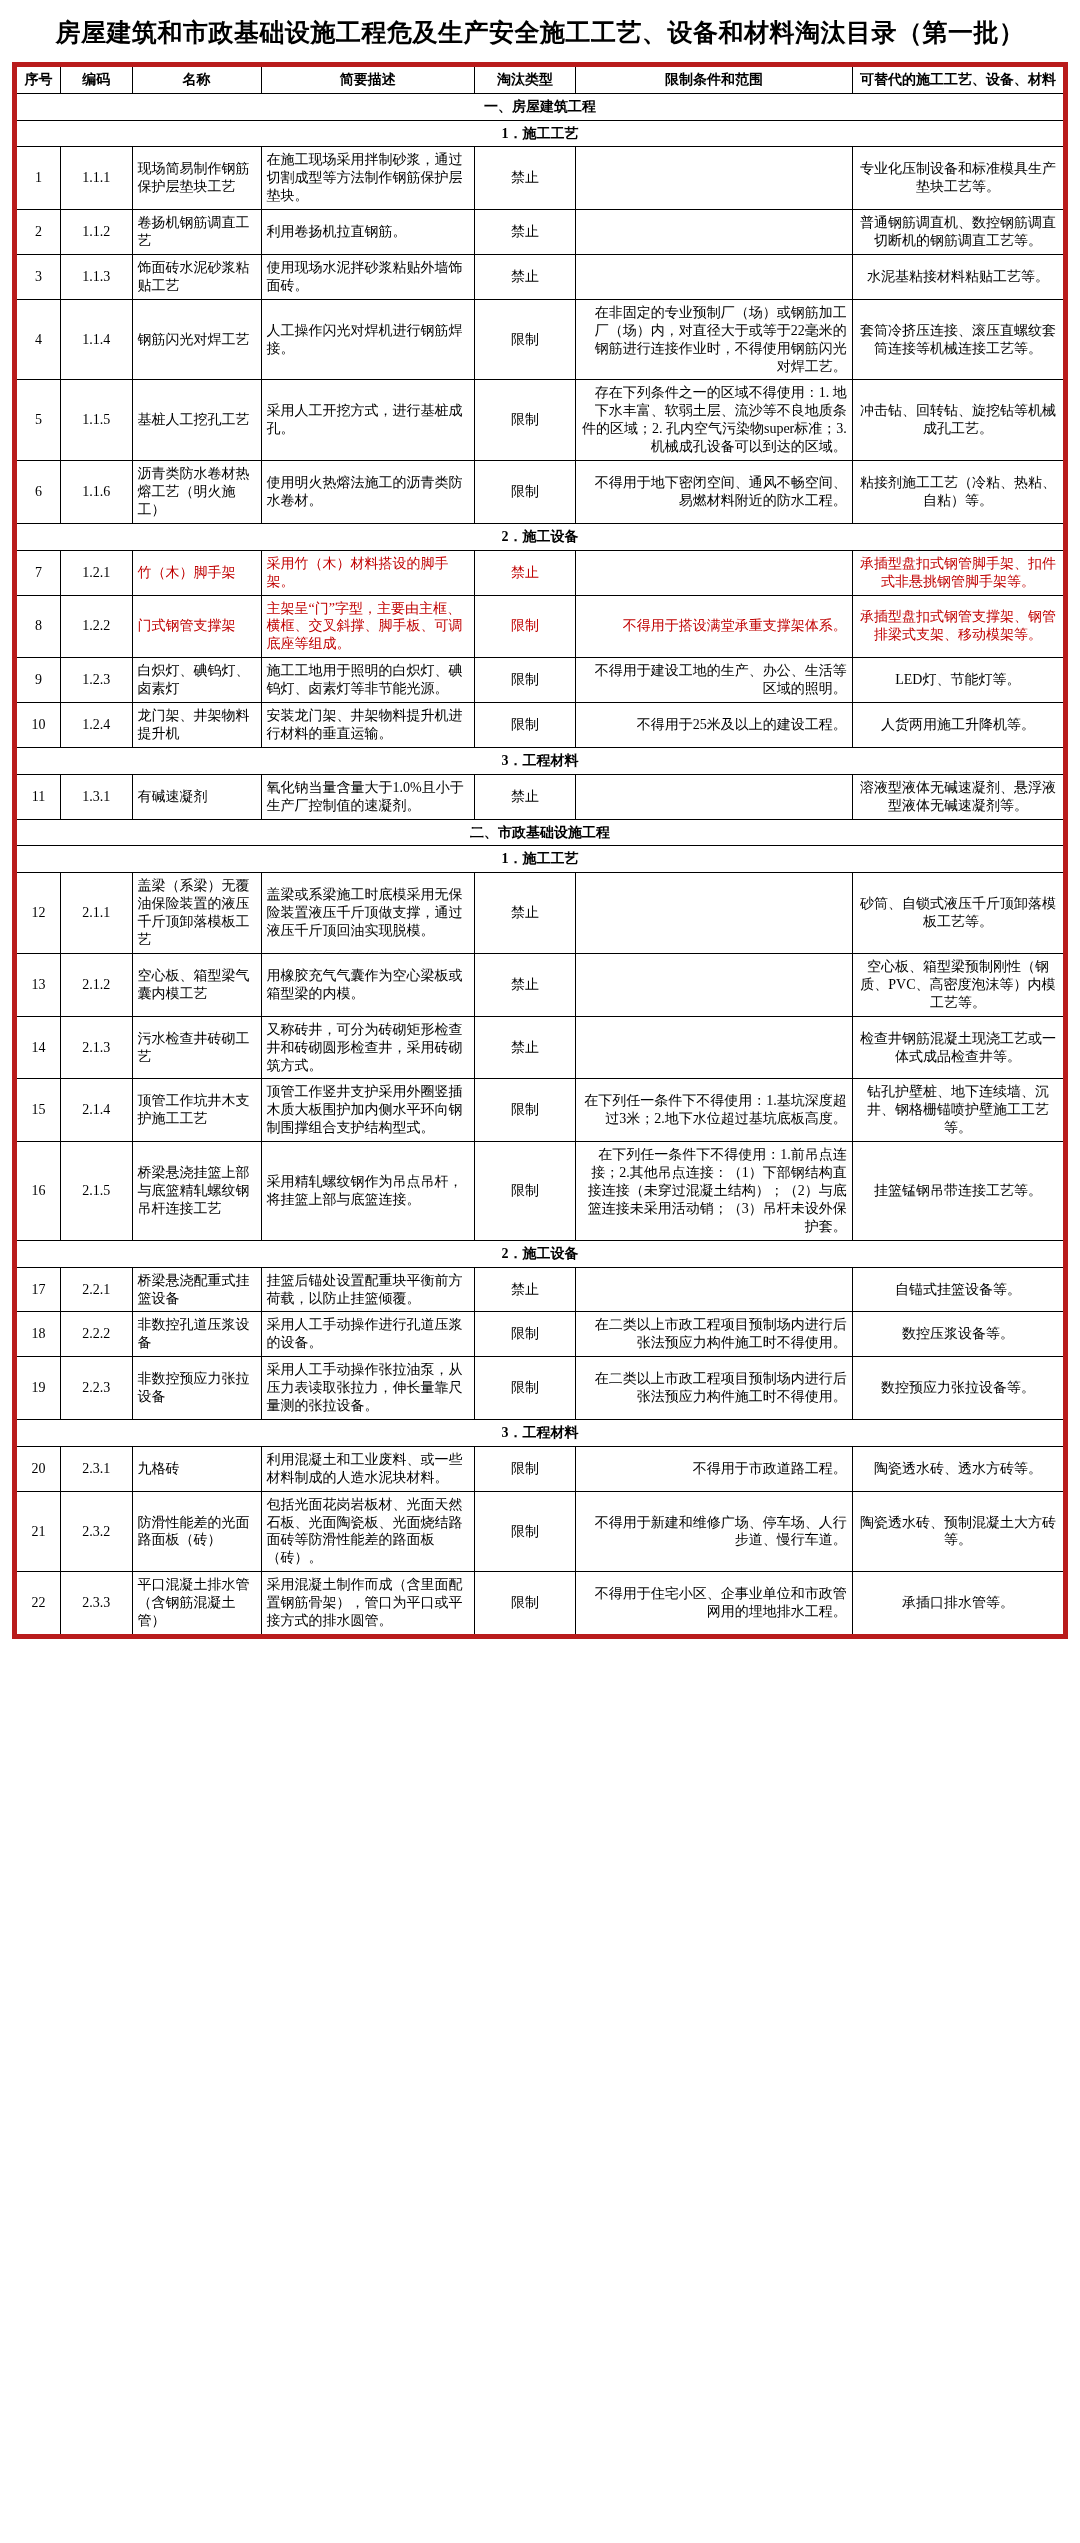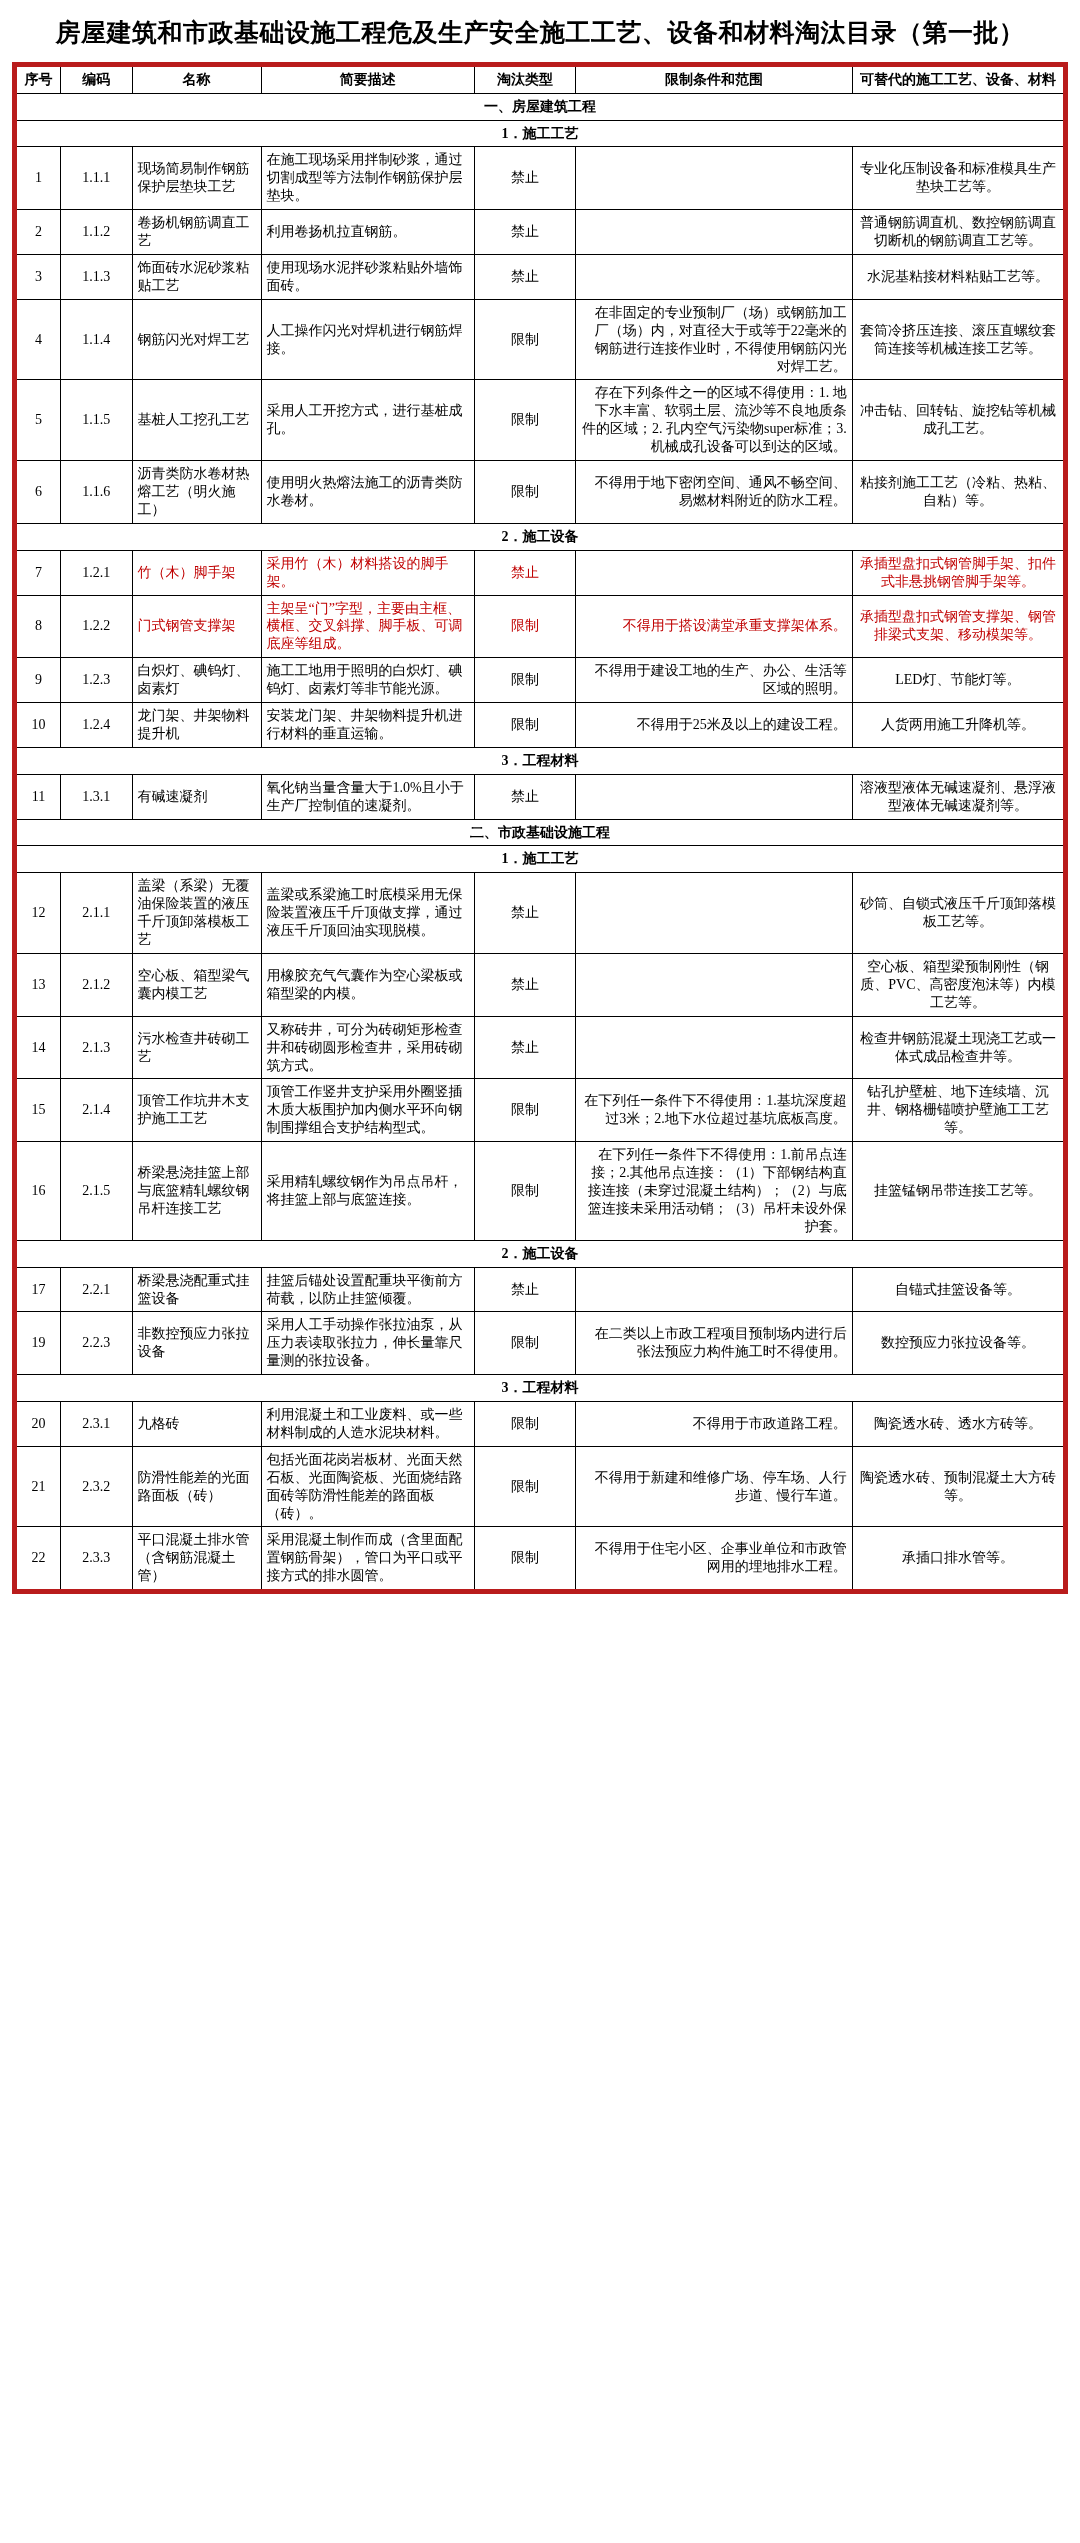--- a/index.html
+++ b/index.html
@@ -286,20 +286,29 @@
         <tr>
           <td class="num">17</td>
           <td class="code">2.2.1</td>
           <td class="name">桥梁悬浇配重式挂篮设备</td>
           <td class="desc">挂篮后锚处设置配重块平衡前方荷载，以防止挂篮倾覆。</td>
           <td class="type">禁止</td>
           <td class="limit"></td>
           <td class="alt">自锚式挂篮设备等。</td>
         </tr>
         <tr>
+          <td class="num">18</td>
+          <td class="code">2.2.2</td>
+          <td class="name">非数控孔道压浆设备</td>
+          <td class="desc">采用人工手动操作进行孔道压浆的设备。</td>
+          <td class="type">限制</td>
+          <td class="limit">在二类以上市政工程项目预制场内进行后张法预应力构件施工时不得使用。</td>
+          <td class="alt">数控压浆设备等。</td>
+        </tr>
+        <tr>
           <td class="num">19</td>
           <td class="code">2.2.3</td>
           <td class="name">非数控预应力张拉设备</td>
           <td class="desc">采用人工手动操作张拉油泵，从压力表读取张拉力，伸长量靠尺量测的张拉设备。</td>
           <td class="type">限制</td>
           <td class="limit">在二类以上市政工程项目预制场内进行后张法预应力构件施工时不得使用。</td>
           <td class="alt">数控预应力张拉设备等。</td>
         </tr>
         <tr>
           <td class="sub" colspan="7">3．工程材料</td>

